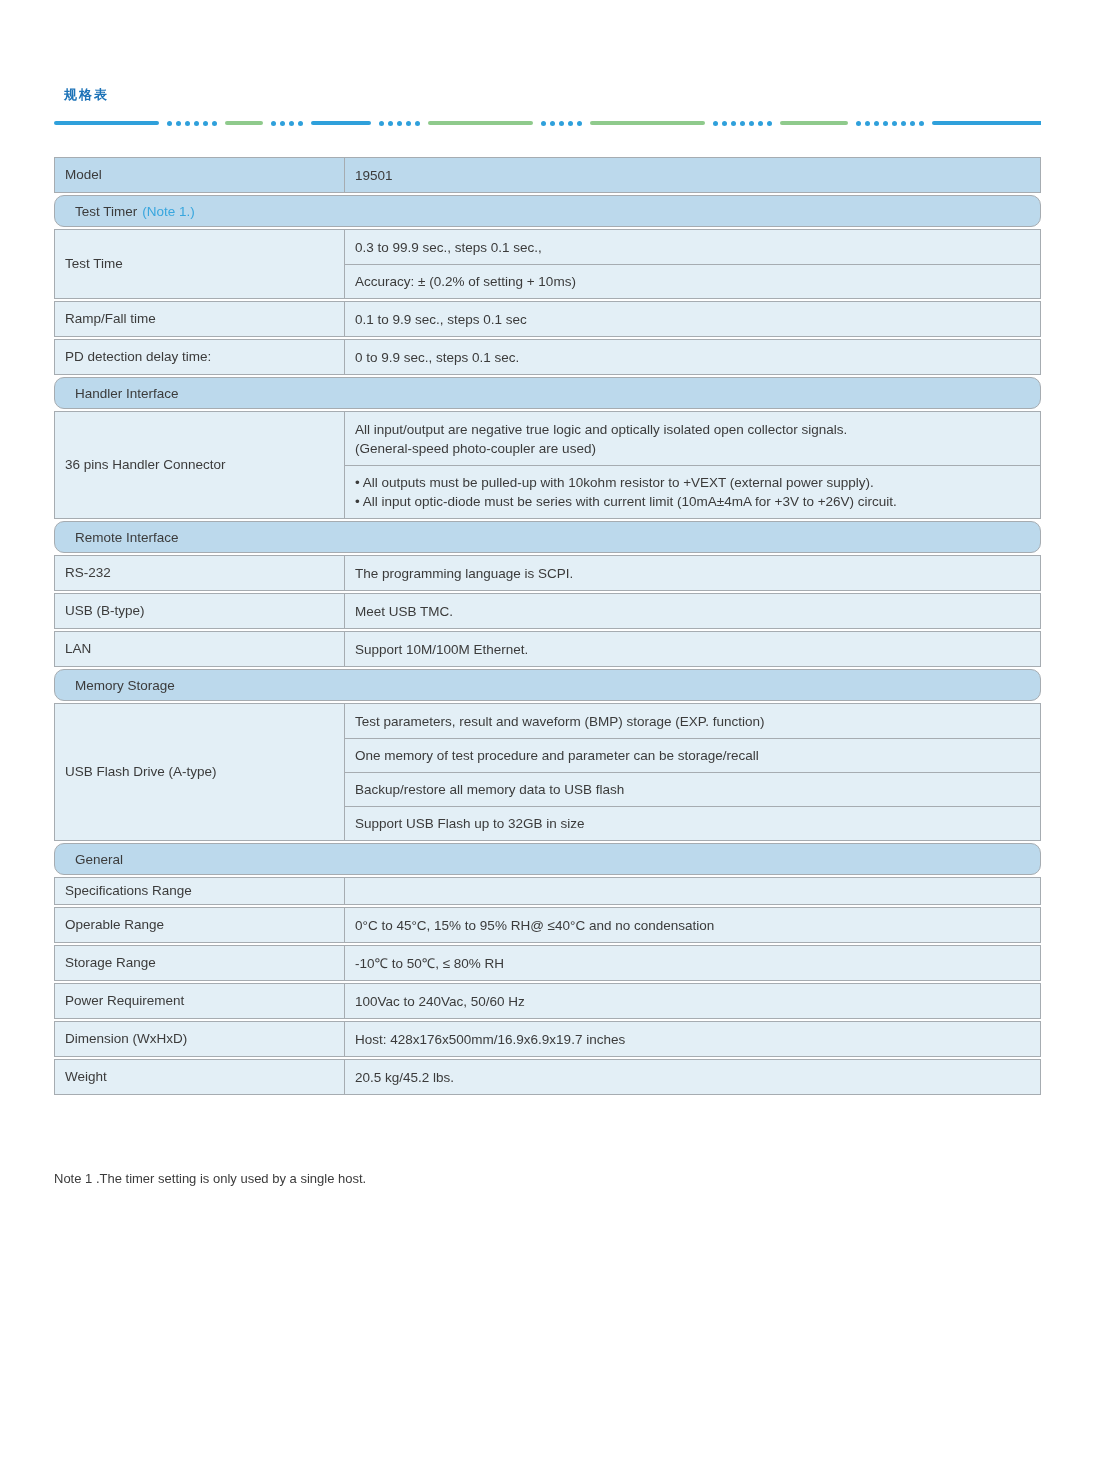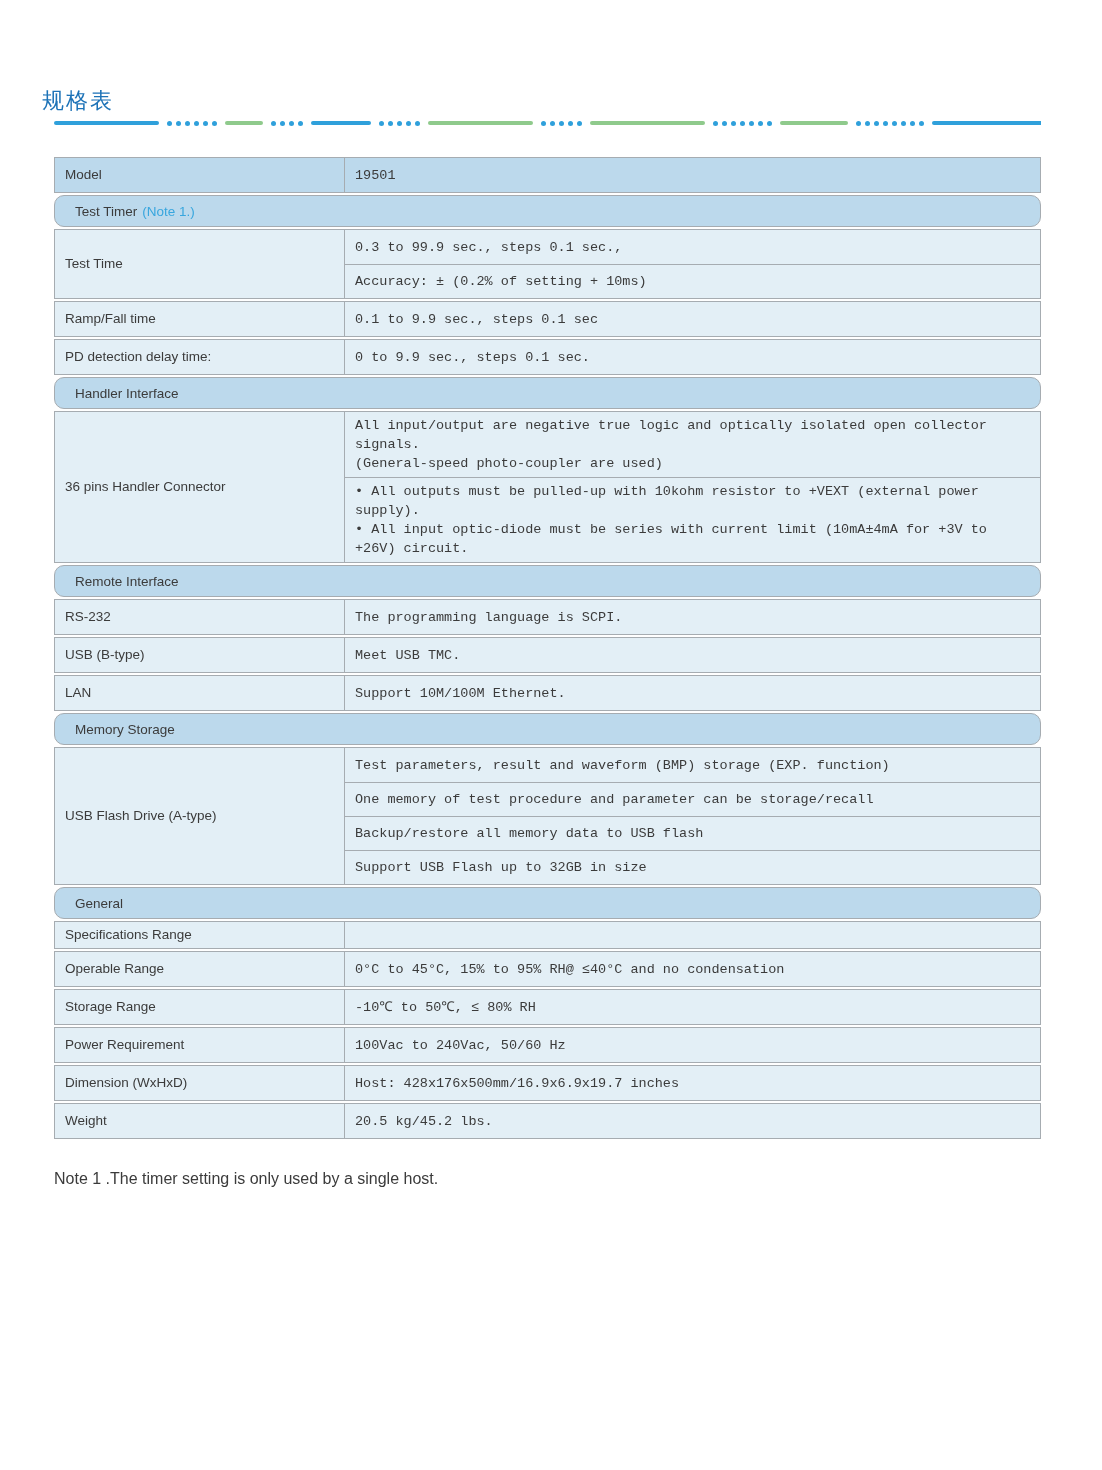--- a/index.html
+++ b/index.html
@@ -11,25 +11,26 @@
   }
   .page {
     position: relative;
     width: 1102px;
     height: 1470px;
     background: #ffffff;
     overflow: hidden;
   }
   .page-title {
     position: absolute;
-    left: 42px;
+    left: 64px;
     top: 86px;
-    font-size: 22px;
+    font-size: 13px;
     letter-spacing: 2px;
     color: var(--title-blue, #1c72b7);
+    font-weight: bold;
   }
   .divider {
     position: absolute;
     left: 54px;
     top: 120px;
     width: 987px;
     height: 6px;
     display: flex;
     align-items: center;
     gap: 8px;
@@ -68,37 +69,37 @@
   .note-ref { color: var(--note-blue, #38a6de); margin-left: 5px; }
   .label-cell {
     flex: 0 0 290px;
     width: 290px;
     border-right: 1px solid var(--border, #a6acb1);
     display: flex;
     align-items: center;
     padding: 4px 0 4px 10px;
     line-height: 18px;
   }
-  .vals-cell { flex: 1 1 auto; display: flex; flex-direction: column; font-family: Liberation Mono, monospace; }
+  .vals-cell { flex: 1 1 auto; display: flex; flex-direction: column; }
   .val {
     min-height: 34px;
     display: flex;
     align-items: center;
     padding: 4px 10px;
     line-height: 19px;
     white-space: pre-line;
     border-top: 1px solid var(--border, #a6acb1);
   }
   .val:first-child { border-top: none; }
   .val.tall { min-height: 53px; }
   .footnote {
     position: absolute;
     left: 54px;
     top: 1170px;
-    font-size: 16px;
+    font-size: 13px;
     line-height: 18px;
   }
 </style>
 </head>
 <body>
 
 <div class="page">
   <div class="page-title">规格表</div>
   <div class="divider" id="divider">
       <div class="seg-line blue" style="width: 105px;"></div>

